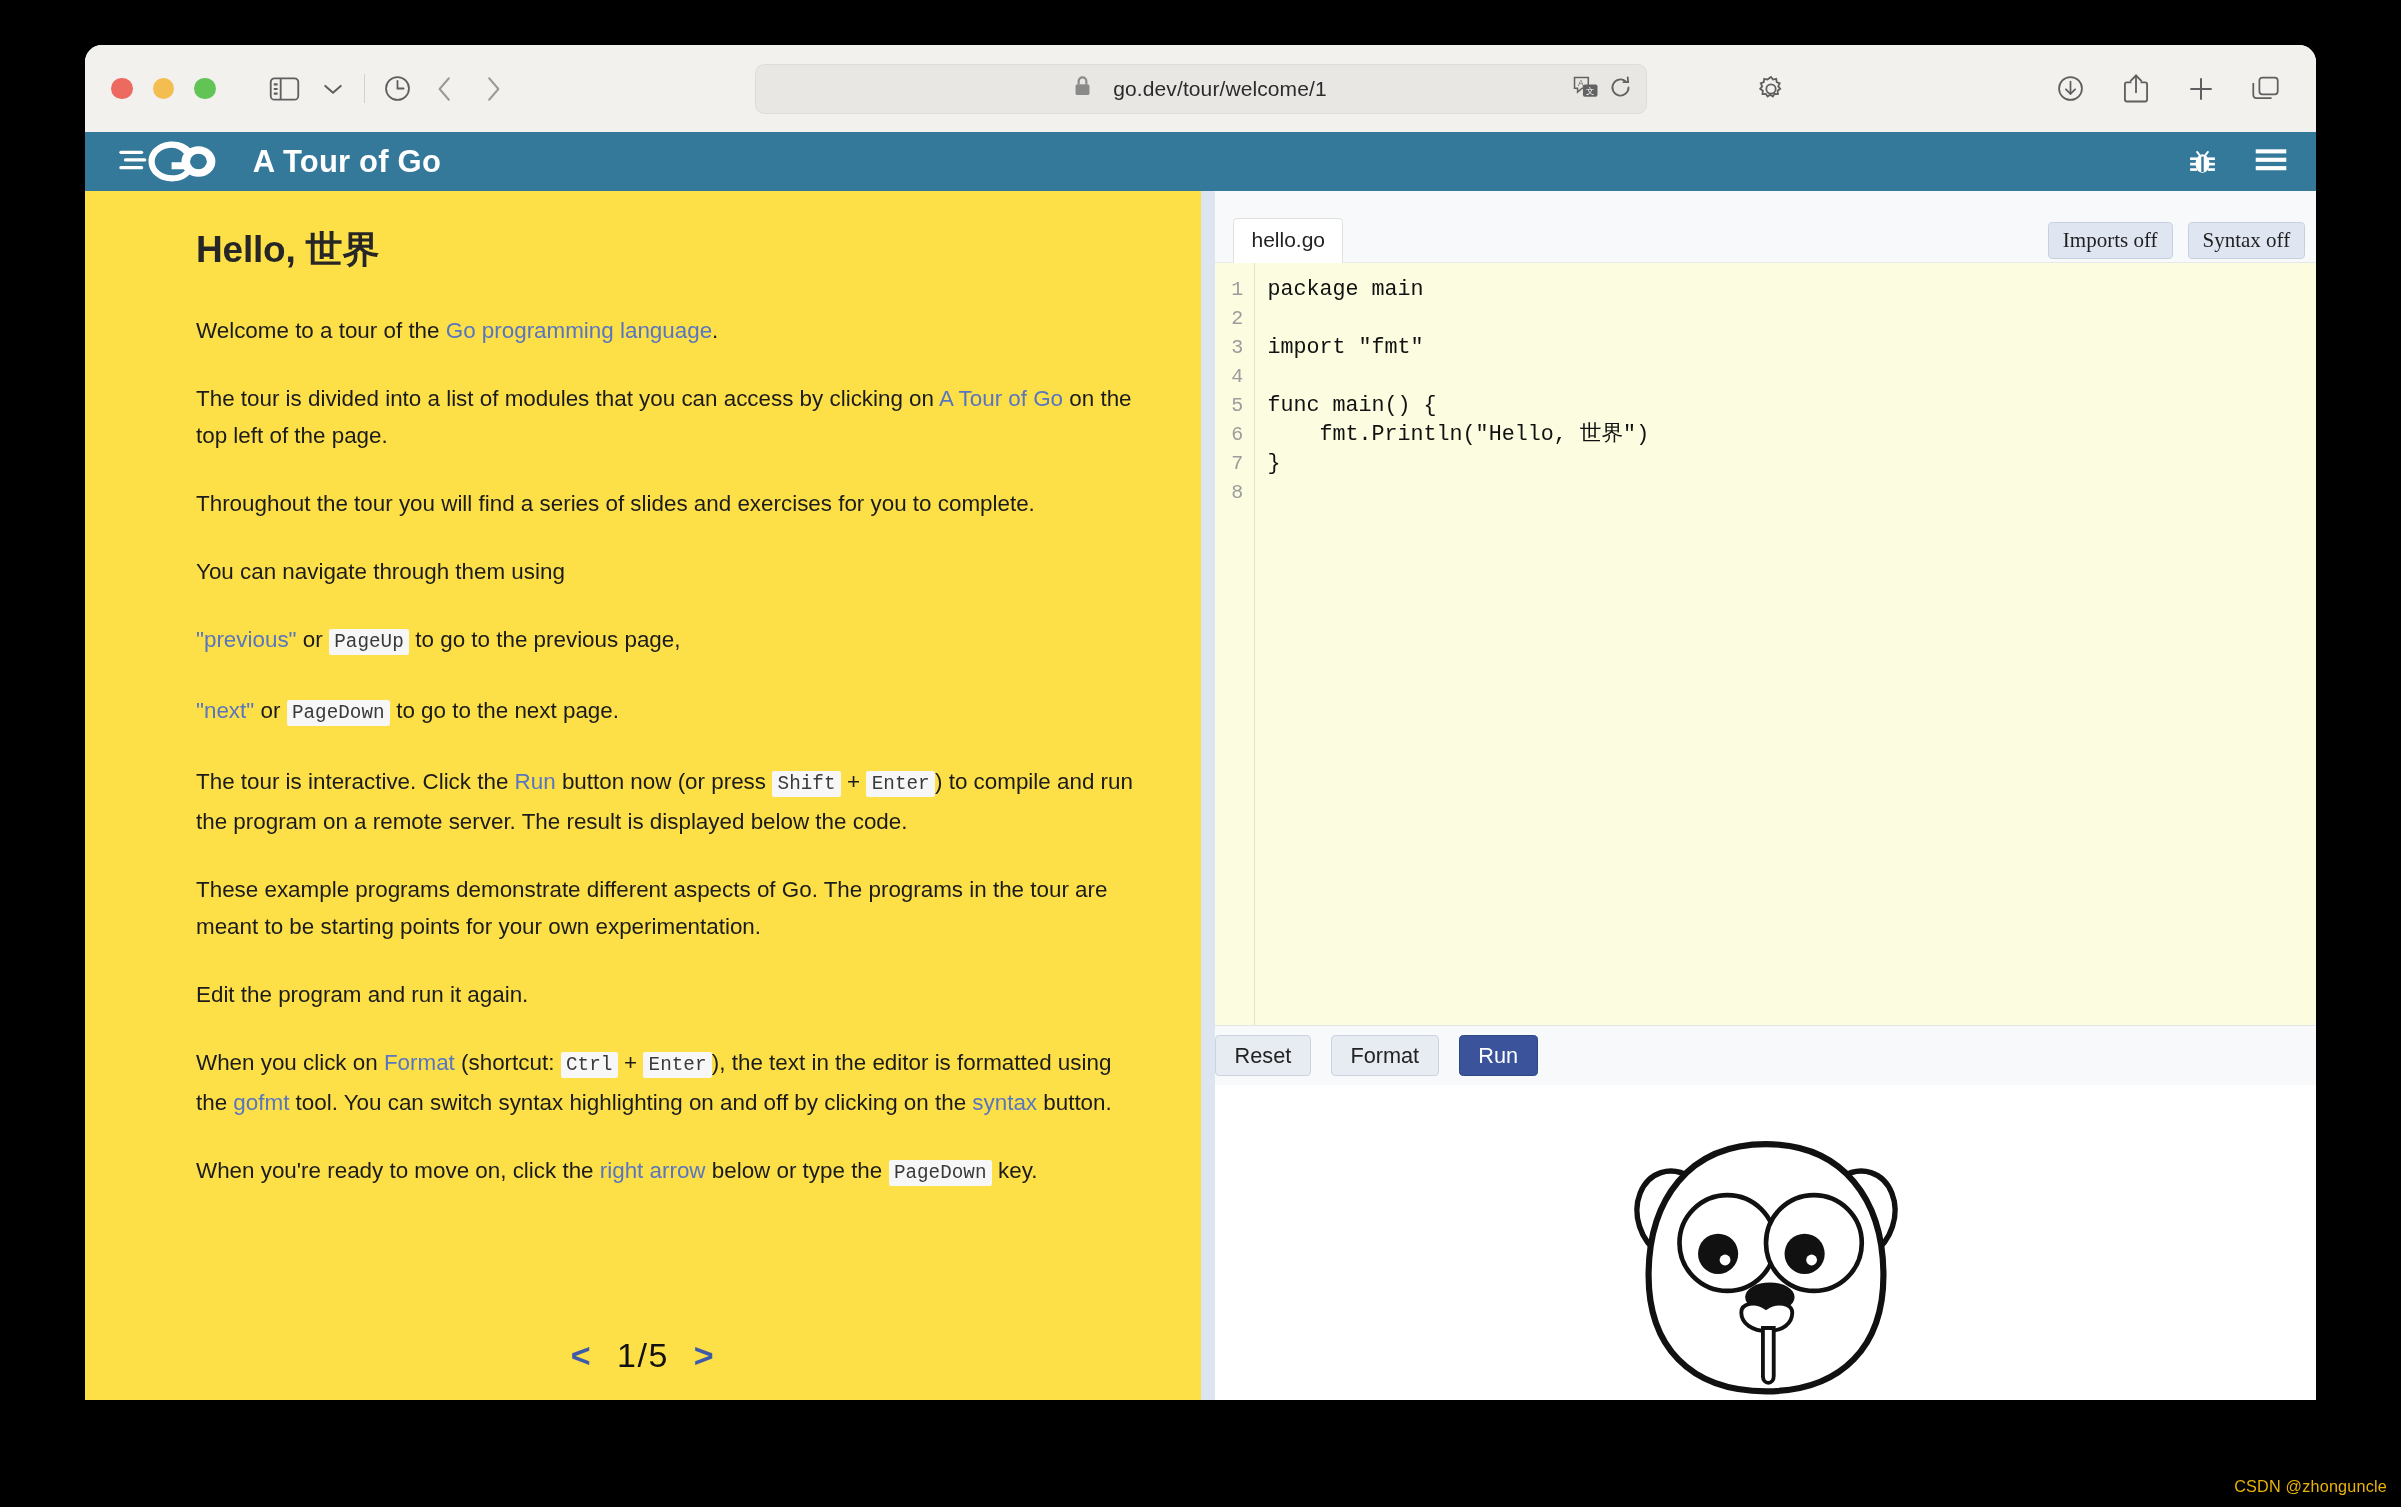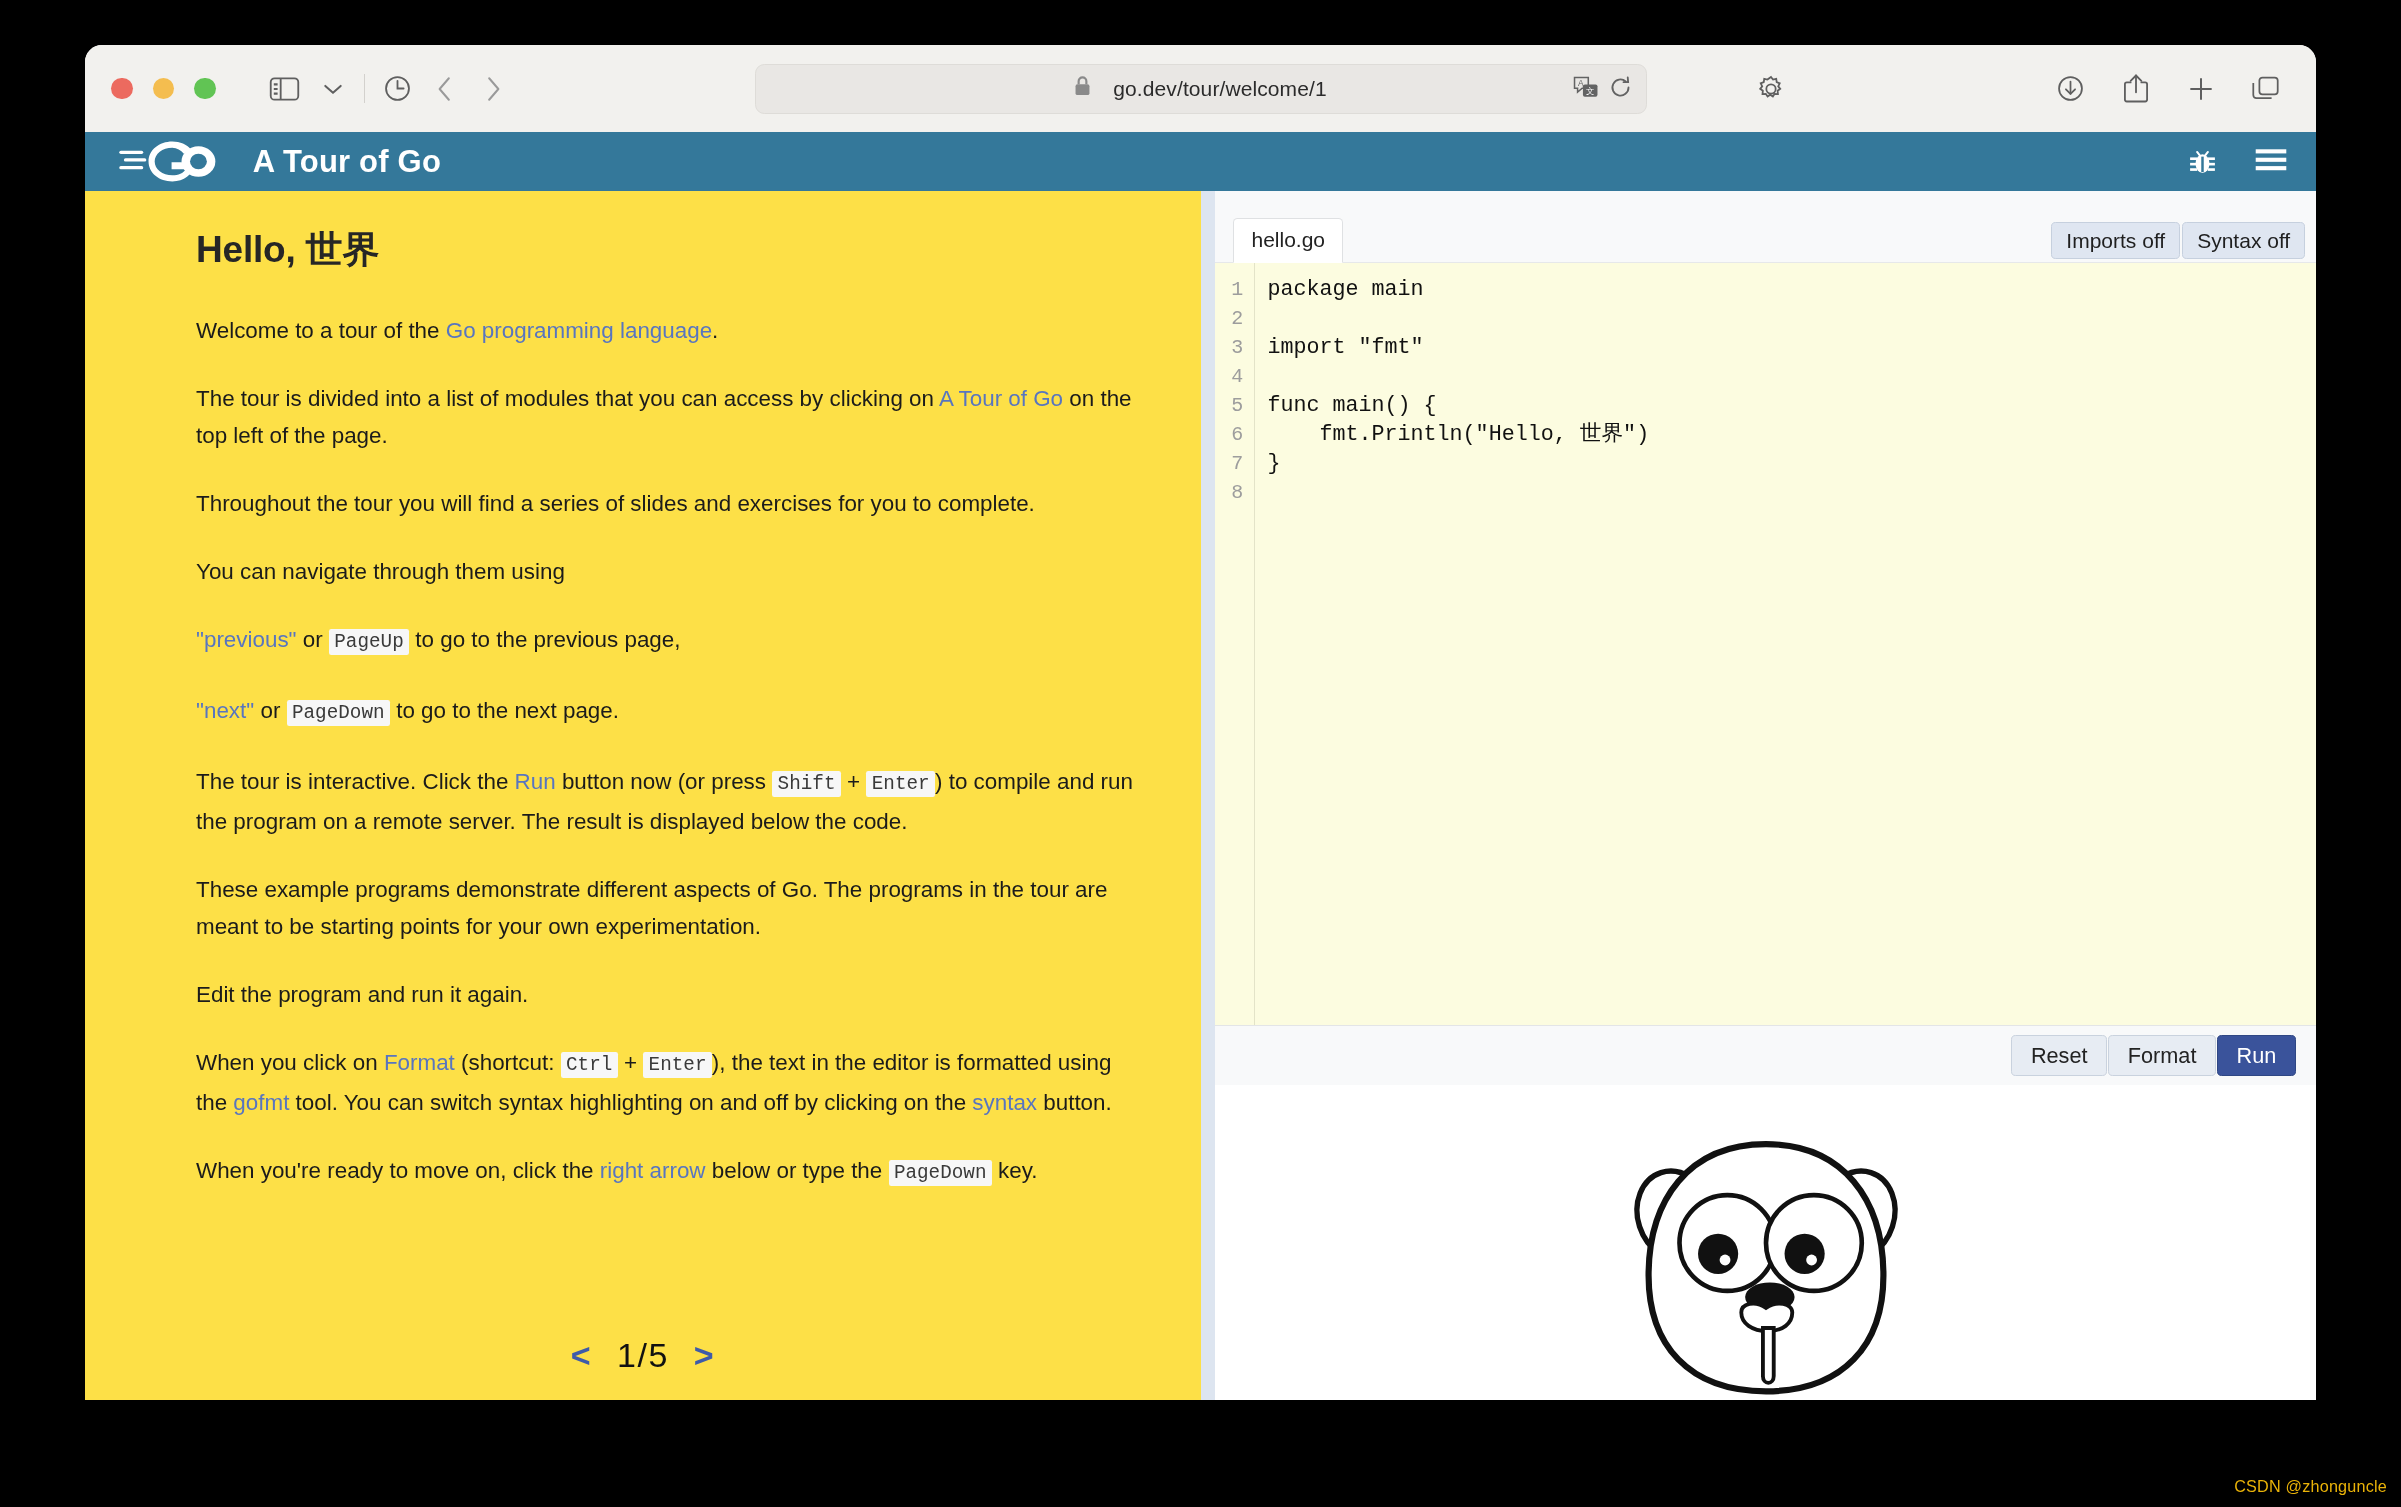--- a/index.html
+++ b/index.html
@@ -232,23 +232,24 @@
     padding: 0 17px;
     font-size: 21px;
     color: #222;
     margin-left: 7.7px;
     position: relative;
     top: 0.8px;
   }
   .tabbar-right {
     margin-left: auto;
     display: flex;
-    gap: 2px;
+    gap: 15px;
     align-items: flex-end;
     padding-bottom: 3.1px;
+    font-family: Liberation Serif, serif;
   }
   .tbtn {
     background: #dfe6f1;
     border: 0.8px solid #c6d0de;
     border-radius: 4.6px;
     font-size: 21px;
     color: #1f1f1f;
     padding: 7px 14px;
     line-height: 1;
   }
@@ -282,23 +283,22 @@
     color: #111111;
     white-space: pre;
   }
 
   .editor-toolbar {
     height: 59px;
     background: #f8f9fa;
     border-top: 0.8px solid #e3e5e7;
     display: flex;
     align-items: center;
-    justify-content: flex-end;
     padding-right: 20px;
-    gap: 1px;
+    gap: 20px;
   }
   .ebtn {
     background: #e7ecf3;
     border: 0.8px solid #c9d2de;
     border-radius: 4.6px;
     font-size: 21.7px;
     color: #232323;
     padding: 8.5px 18.6px;
     line-height: 1;
   }

